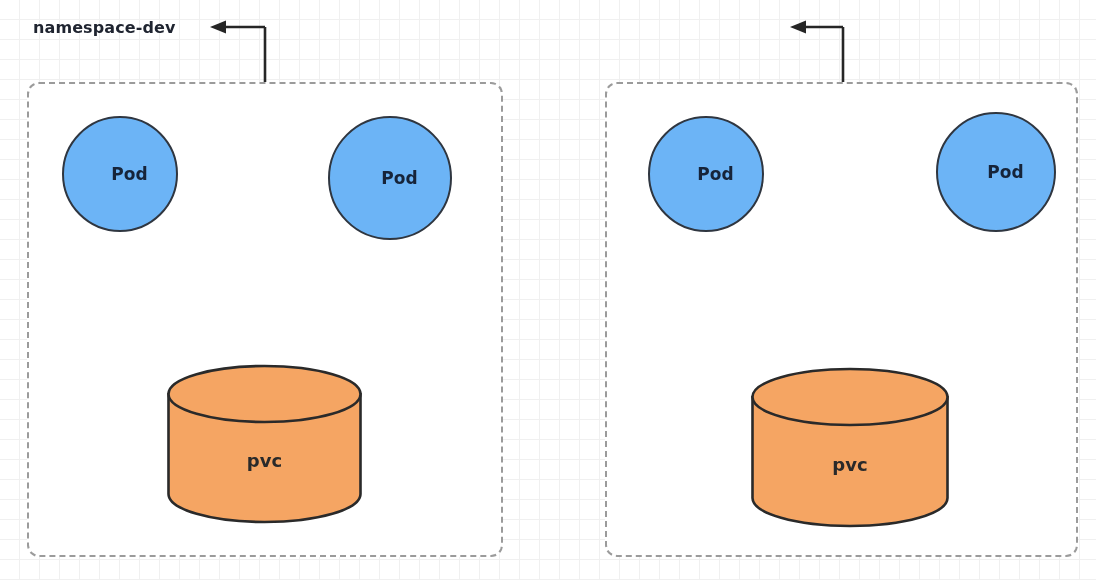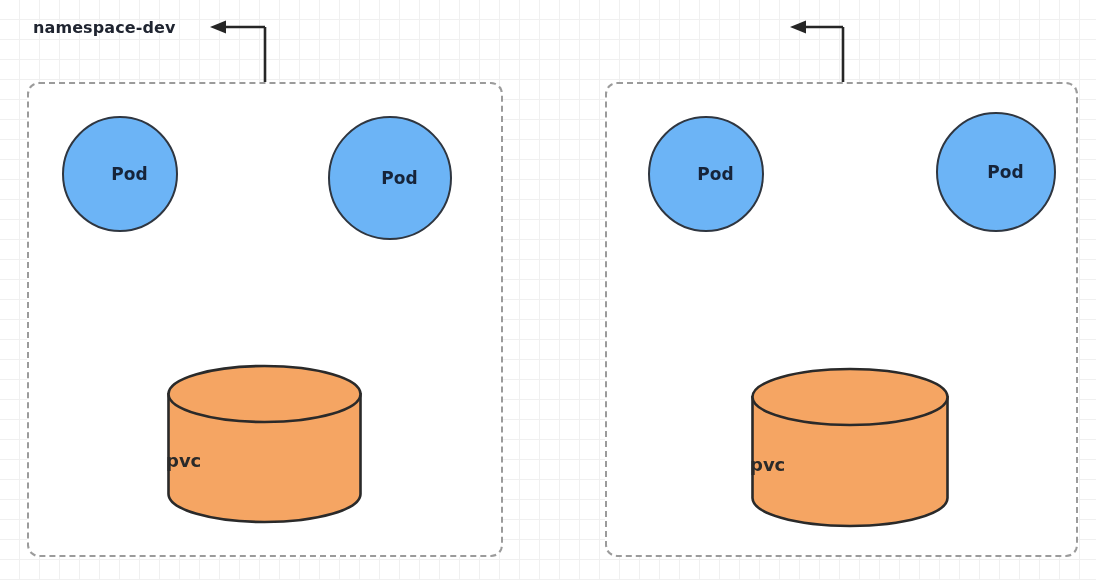--- a/index.html
+++ b/index.html
@@ -64,21 +64,21 @@
   }
 
   .pvc {
     position: absolute;
   }
   .pvc svg { display: block; overflow: visible; }
   .pvc-label {
     position: absolute;
     left: 0;
     width: 100%;
-    text-align: left;
+    text-align: center;
     font-size: 18px;
     font-weight: bold;
     color: #2a2a2a;
   }
 </style>
 </head>
 <body>
 
 <div id="canvas">
 

